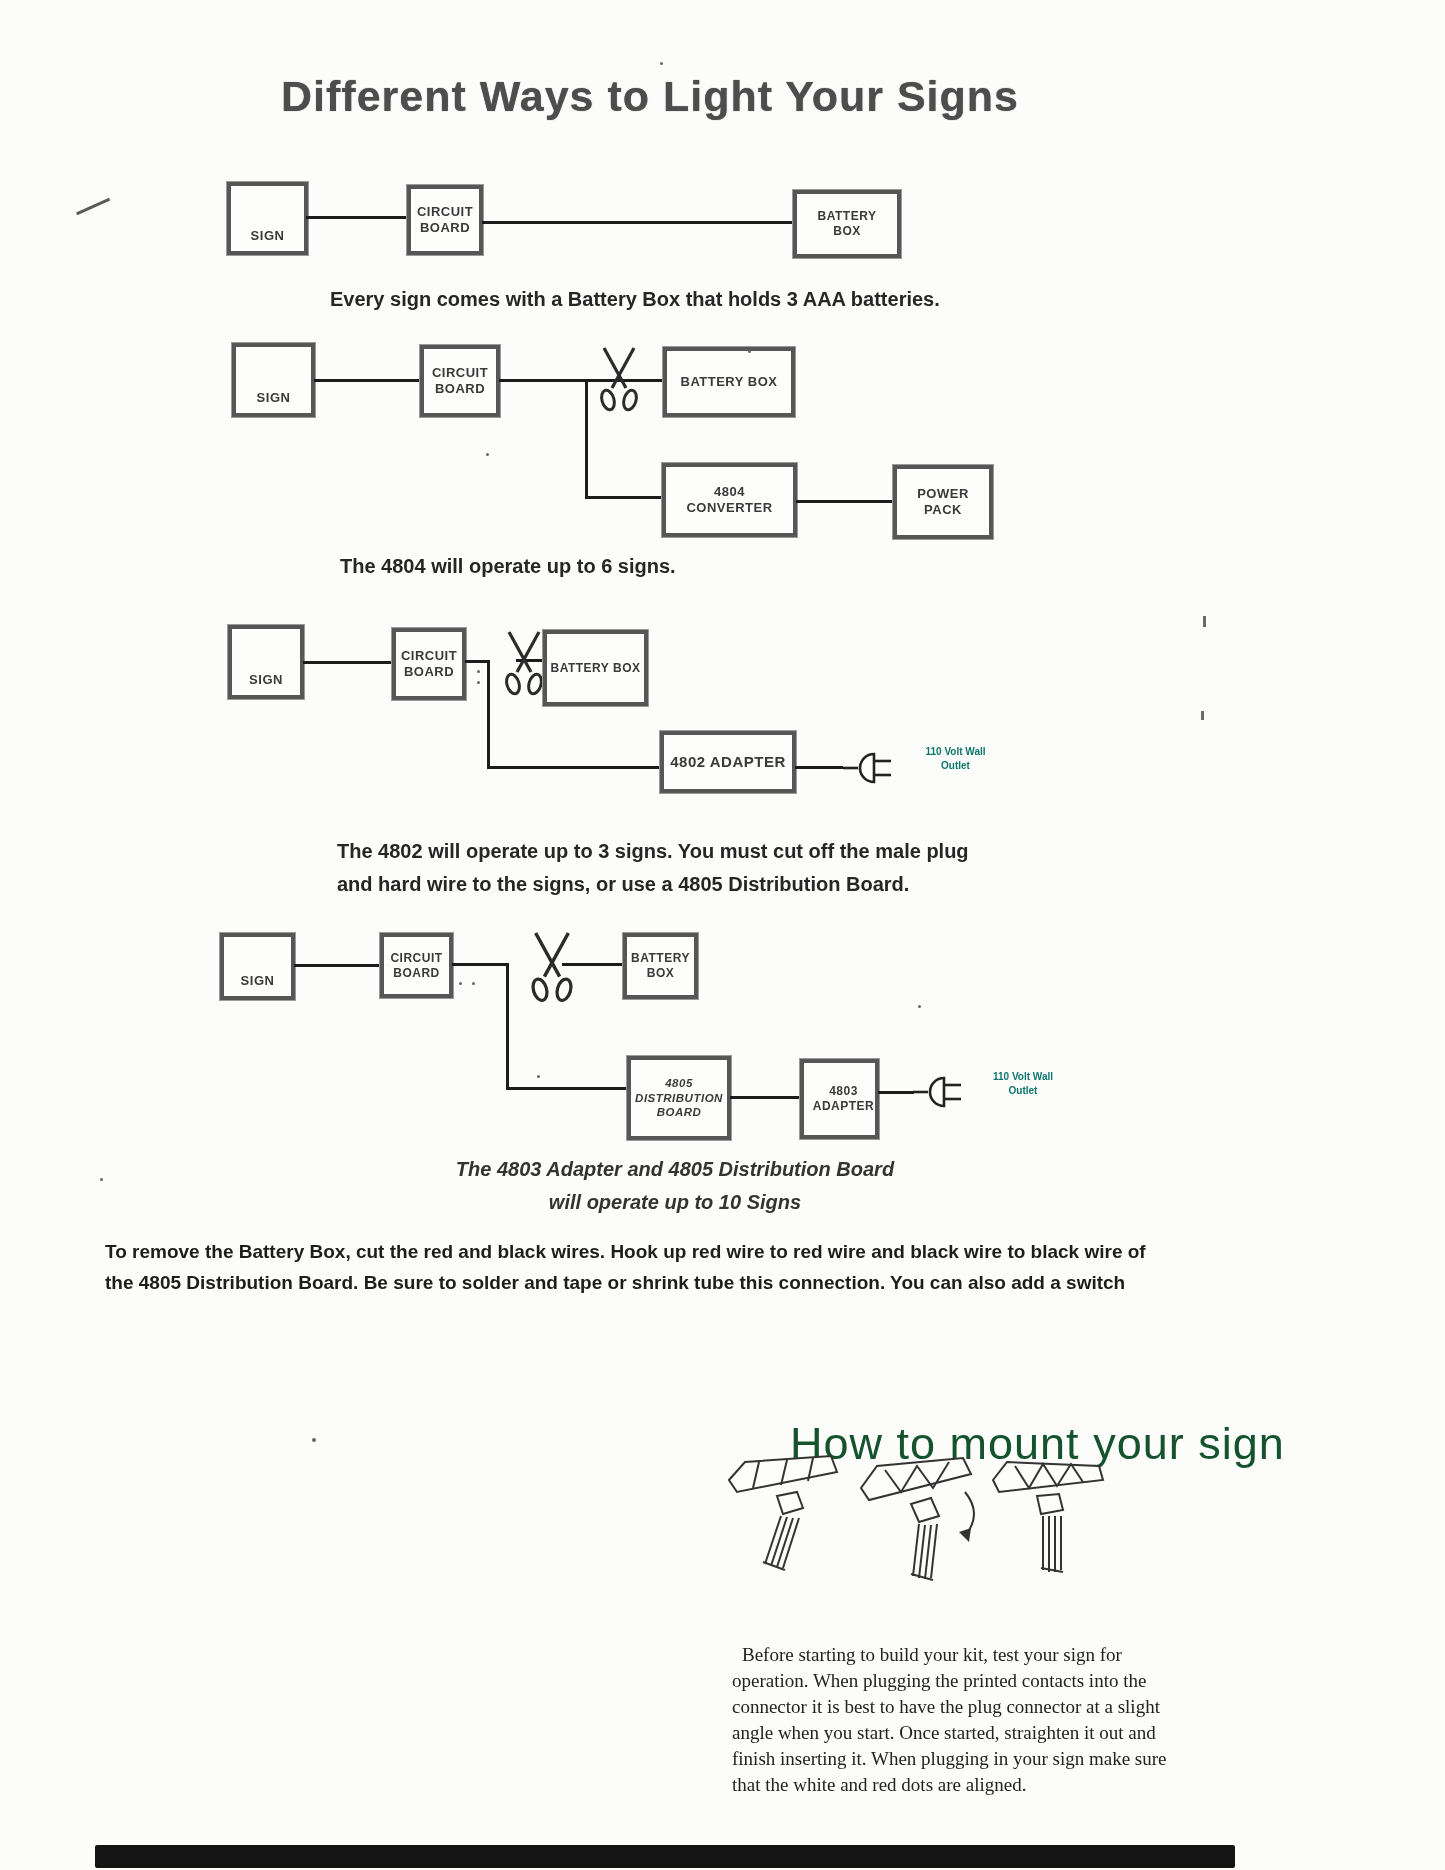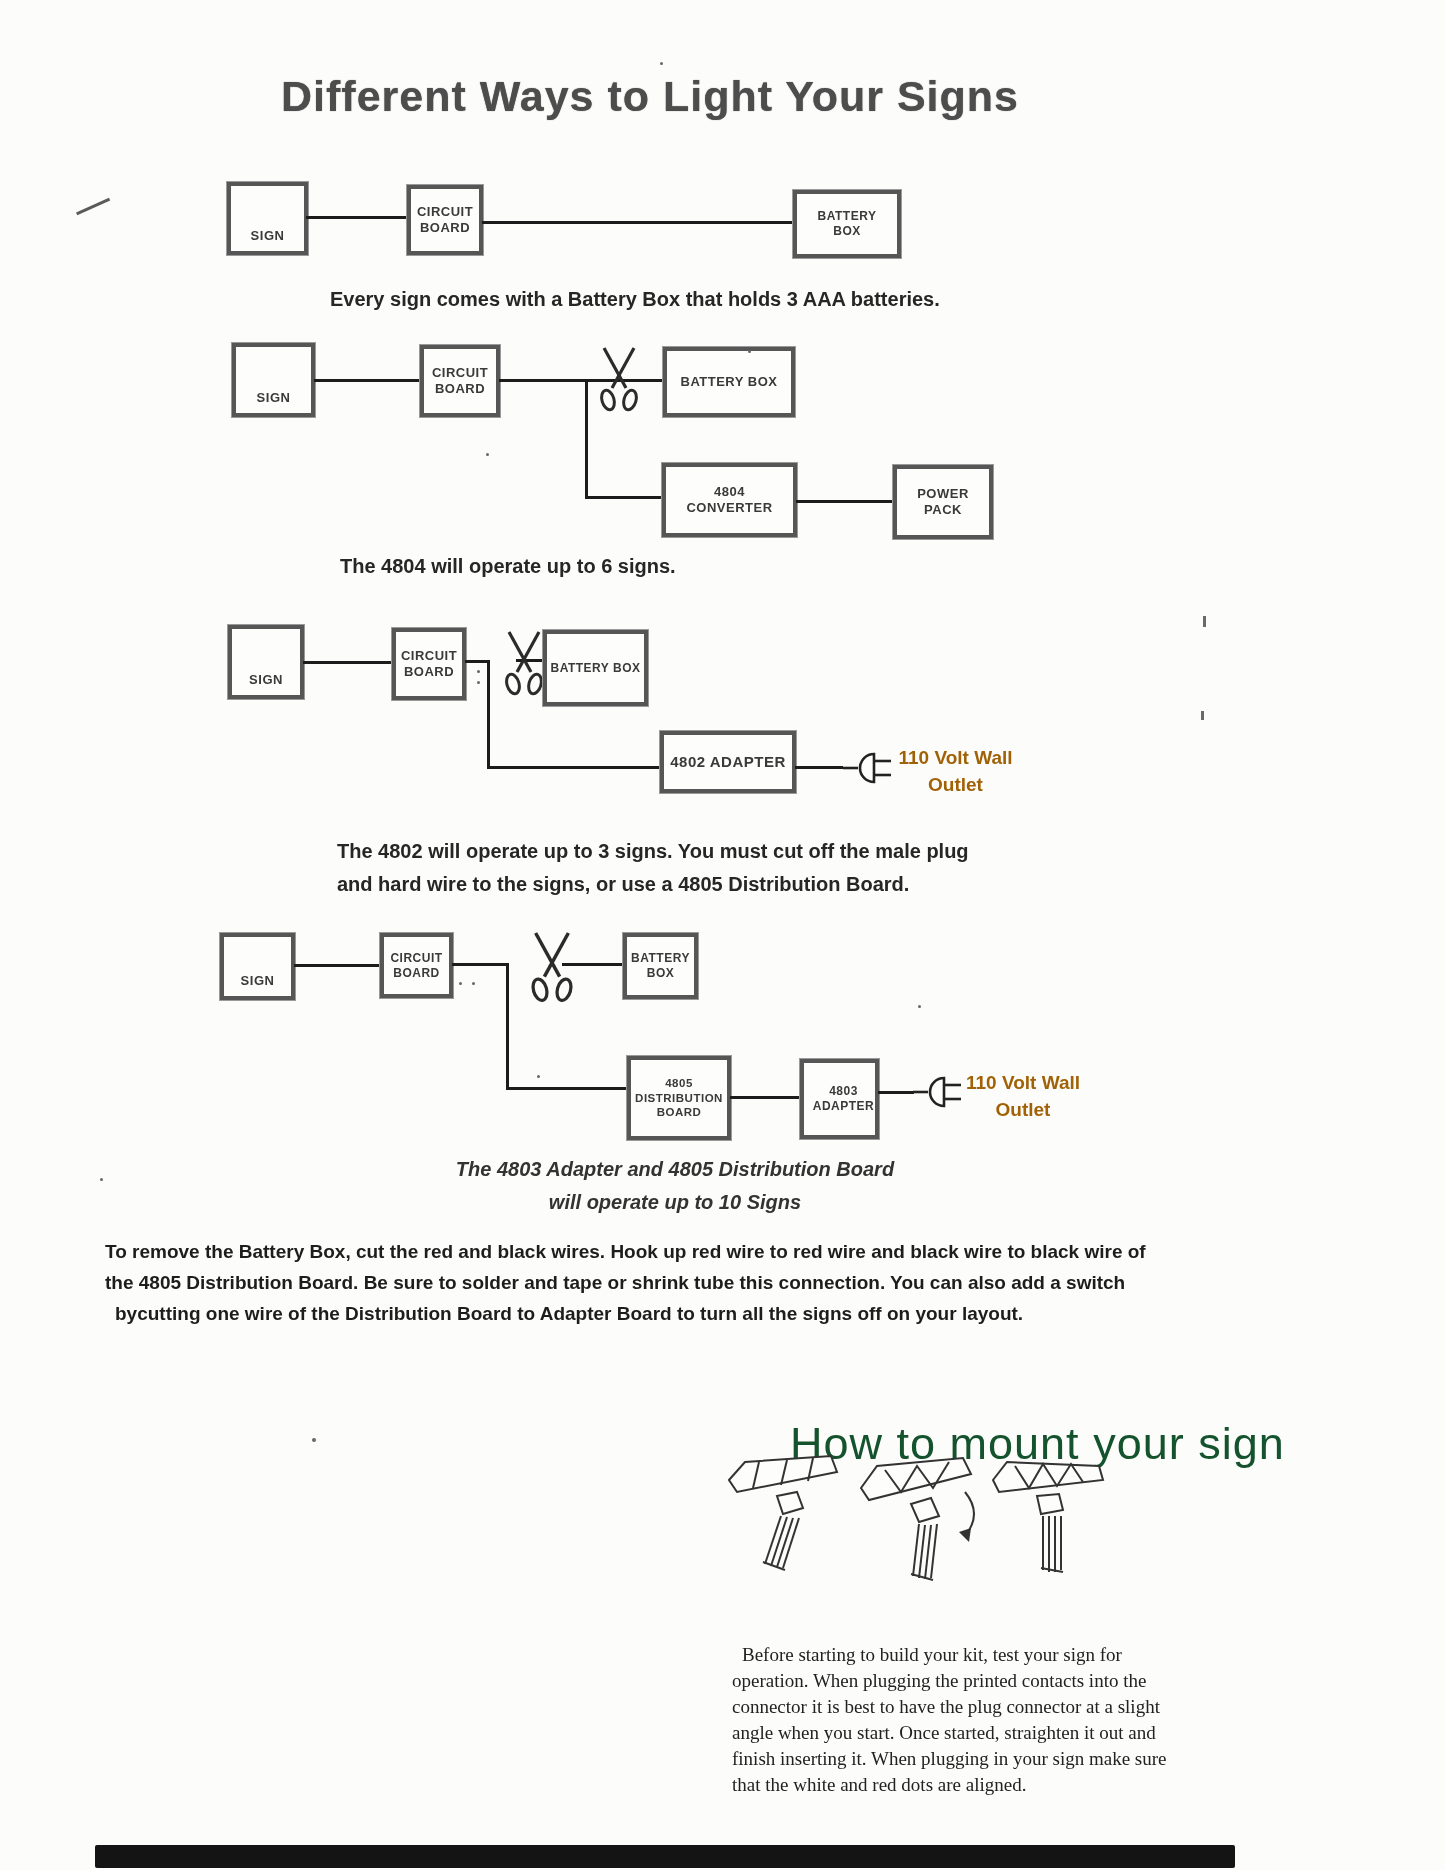--- a/index.html
+++ b/index.html
@@ -28,21 +28,21 @@
   }
   .boxlbl.sm{font-size:12px;}
   .boxlbl.xs{font-size:11.5px;}
   .boxlbl.md{font-size:15px;}
   
   .hline{background:#1c1c1c;height:3px;}
   .vline{background:#1c1c1c;width:3px;}
   
   .cap{font-size:20px;font-weight:bold;color:#262626;white-space:nowrap;}
   .cap.ital{font-style:italic;color:#333;}
-  .outlet{font-size:19px;font-weight:bold;color:#a16207;text-align:center;line-height:1.4;white-space:nowrap;}
+  .outlet{font-size:10px;font-weight:bold;color:#0f766e;text-align:center;line-height:1.4;white-space:nowrap;}
   .notes{font-size:19px;font-weight:bold;color:#1d1d1d;line-height:31px;white-space:nowrap;}
   .mount-title{font-size:45px;font-weight:normal;letter-spacing:1px;color:#14532d;white-space:nowrap;margin-top:46px;}
   .mount-para{
     font-family:"Liberation Serif",serif;font-size:19px;line-height:26px;color:#222;
     text-indent:10px;
     margin-left:29px;
   }
   .speck{position:absolute;background:#666;border-radius:50%;width:3px;height:3px;}
   .bottom-bar{left:95px;top:1845px;width:1140px;height:23px;background:#141414;border-radius:2px;}
   svg{display:block;}
@@ -166,21 +166,21 @@
       <ellipse cx="11" cy="54" rx="6" ry="10" fill="none" stroke="#2b2b2b" stroke-width="3" transform="rotate(-16 11 54)"></ellipse>
       <ellipse cx="33" cy="54" rx="6" ry="10" fill="none" stroke="#2b2b2b" stroke-width="3" transform="rotate(16 33 54)"></ellipse>
     </svg>
   </div>
   <div class="abs hline" style="left:562px;top:963px;width:61px;"></div>
   <div class="abs box" style="left:623px;top:933px;width:75px;height:66px;">
     <span class="boxlbl sm">BATTERY</span>
     <span class="boxlbl sm">BOX</span>
   </div>
   <div class="abs hline" style="left:506px;top:1087px;width:121px;"></div>
-  <div class="abs box" style="left:627px;top:1056px;width:104px;height:84px;">
+  <div class="abs box" style="left:627px;top:1056px;width:104px;height:84px;font-style:italic;">
     <span class="boxlbl xs">4805</span>
     <span class="boxlbl xs">DISTRIBUTION</span>
     <span class="boxlbl xs">BOARD</span>
   </div>
   <div class="abs hline" style="left:730px;top:1096px;width:70px;"></div>
   <div class="abs box" style="left:800px;top:1059px;width:79px;height:80px;padding-left:8px;">
     <span class="boxlbl sm">4803</span>
     <span class="boxlbl sm">ADAPTER</span>
   </div>
   <div class="abs hline" style="left:878px;top:1091px;width:36px;"></div>
@@ -195,21 +195,20 @@
   <div class="abs outlet" style="left:958px;top:1070px;width:130px;">
     <div>110 Volt Wall</div>
     <div>Outlet</div>
   </div>
   <div class="abs cap ital" style="left:440px;top:1158px;width:470px;text-align:center;">The  4803  Adapter and 4805 Distribution Board</div>
   <div class="abs cap ital" style="left:440px;top:1191px;width:470px;text-align:center;">will operate up to 10 Signs</div>
 
   <div class="abs notes" style="left:105px;top:1236px;">
     <div>To remove the Battery Box, cut the red and black wires. Hook up red wire to red wire and black wire to black wire of</div>
     <div style="margin-left:0;">the 4805 Distribution Board. Be sure to solder and tape or shrink tube this connection. You can also add a switch</div>
-    <div style="margin-left:10px;">bycutting one wire of the Distribution Board to Adapter Board to turn all the signs off on your layout.</div>
   </div>
 
   <div class="abs mount-title" style="left:790px;top:1372px;">How to mount your sign</div>
 
   <div class="abs" style="left:715px;top:1448px;">
     <svg width="410" height="182" viewBox="0 0 410 182" fill="none" stroke="#333" stroke-width="2">
 
       <g>
         <polygon points="14,32 30,14 116,8 122,24 22,44" fill="#fdfdfc"></polygon>
         <line x1="44" y1="14" x2="38" y2="40"></line>

